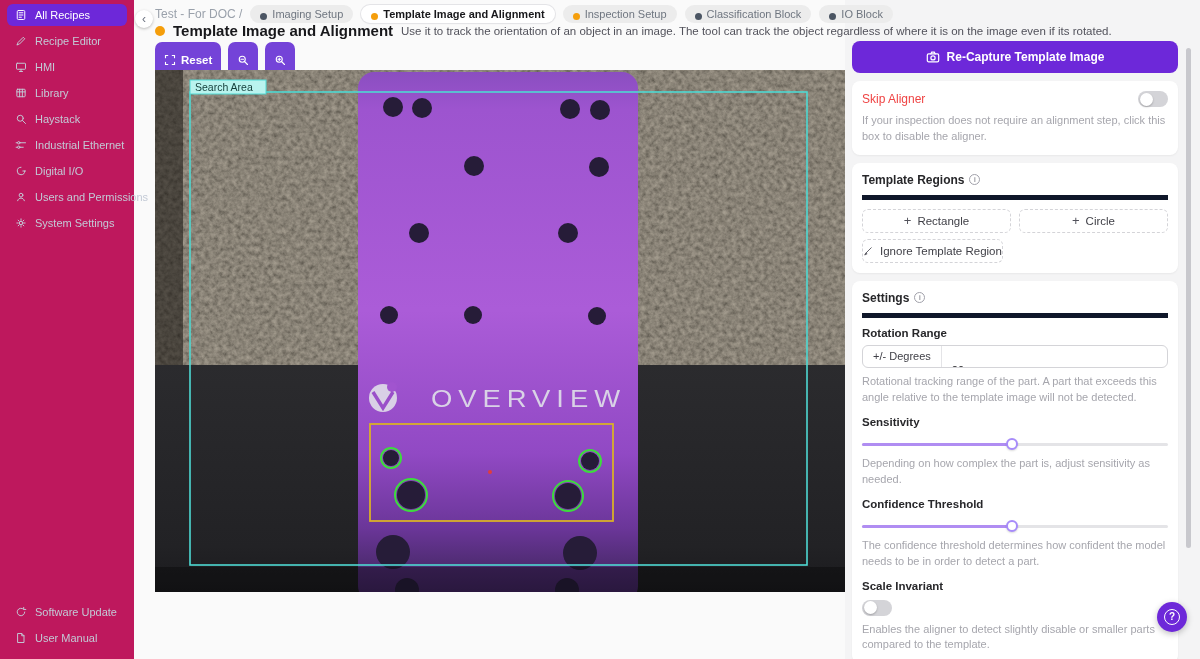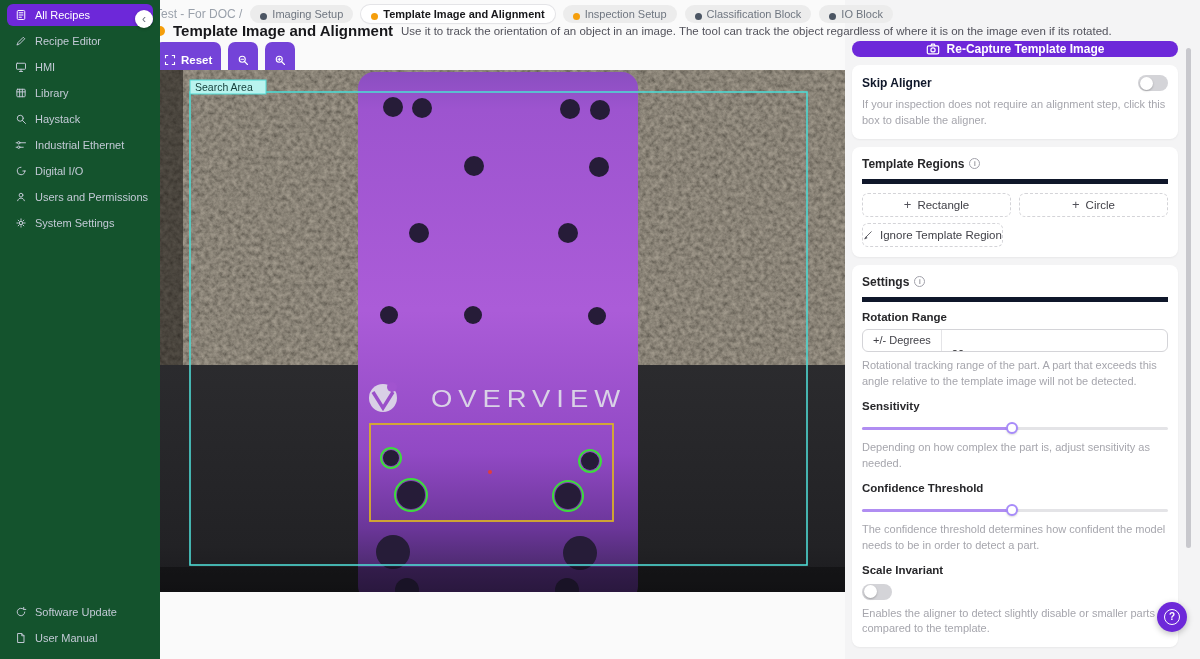--- a/index.html
+++ b/index.html
@@ -1,22 +1,22 @@
 <!DOCTYPE html>
 <html><head>
 <meta charset="utf-8">
 <style>
   * { box-sizing: border-box; margin: 0; padding: 0; }
   html,body { width:1200px; height:659px; overflow:hidden; background:#fafafa;
     font-family:"Liberation Sans", sans-serif; }
   .page { position:relative; width:1200px; height:659px; }
 
   
-  .sidebar { position:absolute; left:0; top:0; width:160px; height:659px;
-    background:#14532d; color:#c3cad6; z-index:5; }
+  .sidebar { position:absolute; left:0; top:0; width:134px; height:659px;
+    background:#be185d; color:#c3cad6; z-index:5; }
   .s-item { display:flex; align-items:center; gap:8px; margin:4px 7px;
     padding:5px 8px; border-radius:6px; font-size:11px; cursor:pointer; white-space:nowrap; }
   .s-item.active { background:#6d28d9; color:#ffffff; }
   .s-item svg { width:12px; height:12px; stroke:currentColor; fill:none;
     stroke-width:1.3; stroke-linecap:round; stroke-linejoin:round; flex:none; }
   .s-bottom { position:absolute; bottom:6px; left:0; right:0; }
   .collapse-btn { position:absolute; left:135px; top:10px; width:18px; height:18px;
     border-radius:50%; background:#ffffff; box-shadow:0 1px 3px rgba(0,0,0,.25);
     z-index:9; display:flex; align-items:center; justify-content:center;
     color:#6b7280; font-size:12px; line-height:1; cursor:pointer; }
@@ -44,28 +44,28 @@
   .tb-btn svg { width:12px; height:12px; stroke:#fff; fill:none; stroke-width:1.5; stroke-linecap:round; }
   .tb-btn.icon-only { width:30px; justify-content:center; padding:0; }
 
   
   .viewer { position:absolute; left:12px; top:70px; width:690px; height:522px; background:#111; }
   .viewer svg { display:block; }
 
   
   .panel { position:absolute; left:709px; top:41px; width:326px; }
   .btn-primary { width:100%; background:#6d28d9; color:#fff; border:none; border-radius:8px;
-    height:16px; display:flex; align-items:center; justify-content:center; gap:7px;
+    height:32px; display:flex; align-items:center; justify-content:center; gap:7px;
     font-size:12px; font-weight:bold; cursor:pointer; }
   .btn-primary svg { width:14px; height:14px; stroke:#fff; fill:none; stroke-width:1.4; stroke-linecap:round; }
   .card { background:#fff; border-radius:8px; box-shadow:0 1px 2px rgba(0,0,0,.05); padding:10px; margin-top:8px; }
   .card-head { display:flex; align-items:center; gap:5px; font-size:12px; font-weight:bold; color:#27272a;
     padding-bottom:8px; border-bottom:5px solid #0f172a; margin-bottom:9px; }
   .row-between { display:flex; align-items:center; justify-content:space-between; }
-  .lbl { font-size:12px; font-weight:bold; color:#0f172a; }
+  .lbl { font-size:12px; font-weight:normal; color:#ef4444; }
   .help { font-size:11px; line-height:1.45; color:#a6a6ad; margin-top:6px; }
   .info-i { width:11px; height:11px; border:1px solid #a1a1aa; border-radius:50%; color:#71717a;
     font-size:8px; line-height:10px; text-align:center; font-weight:normal; flex:none; }
   .toggle { width:30px; height:16px; border-radius:9px; background:#d4d4d8; position:relative; cursor:pointer; flex:none; }
   .toggle .knob { position:absolute; left:2px; top:1.5px; width:13px; height:13px; border-radius:50%;
     background:#fff; box-shadow:0 1px 2px rgba(0,0,0,.25); }
   .dash-row { display:flex; gap:8px; }
   .dash-btn { flex:1; border:1px dashed #d4d4d8; border-radius:6px; background:#fff; height:24px;
     display:flex; align-items:center; justify-content:center; gap:6px; font-size:11.5px; color:#3f3f46; cursor:pointer; }
   .dash-btn.full { margin-top:6px; }

